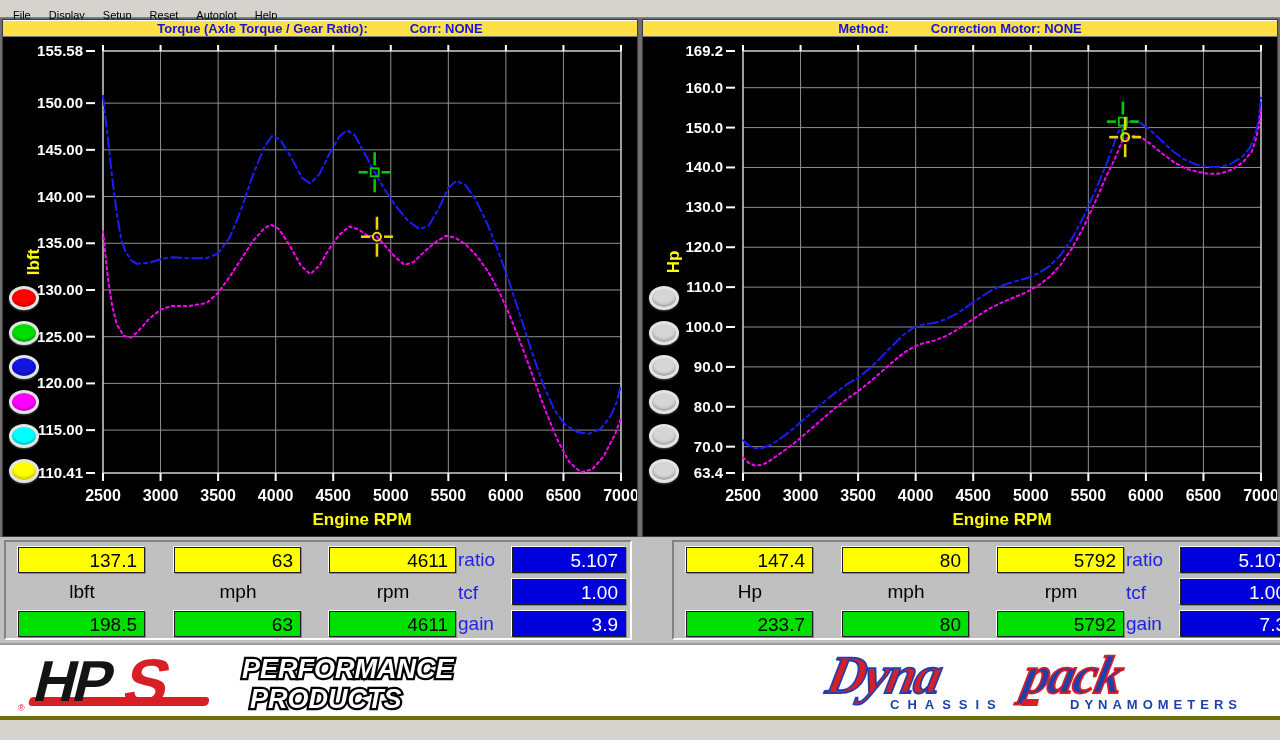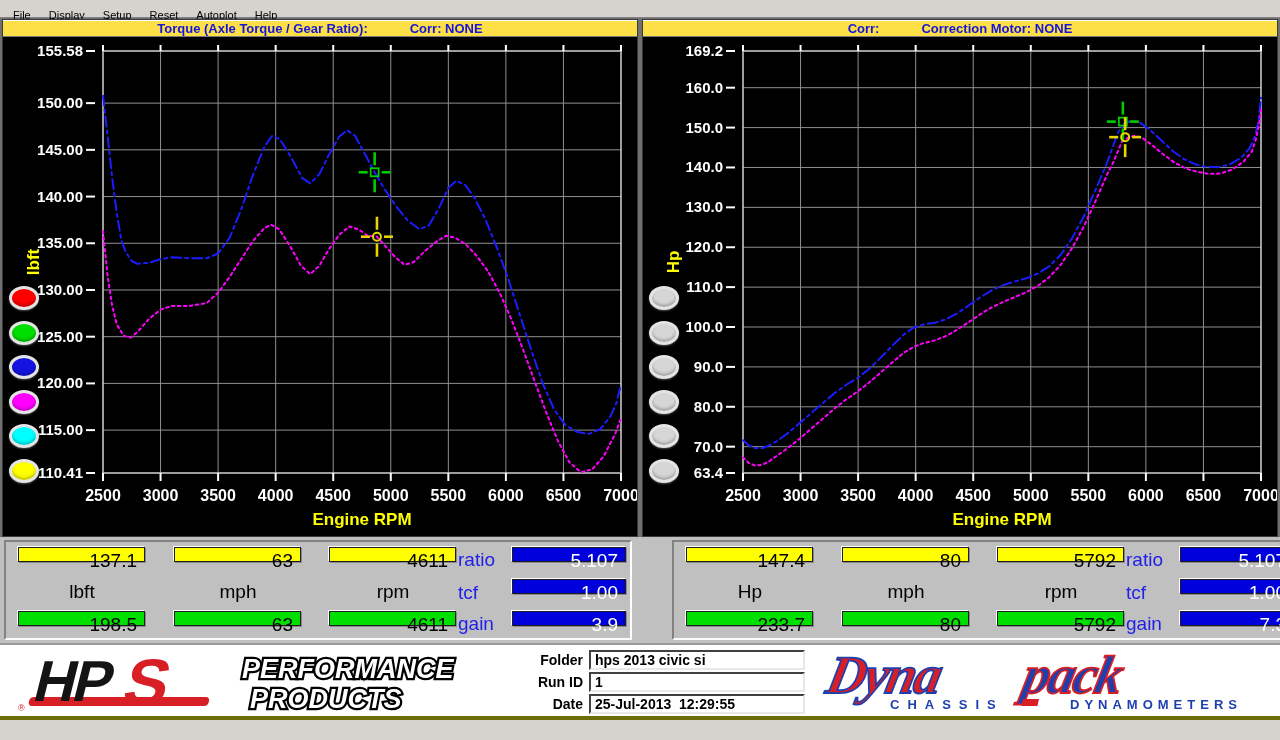--- a/index.html
+++ b/index.html
@@ -38,21 +38,21 @@
   svg text.tick  { font-family:"Liberation Sans",sans-serif; font-size:15px; font-weight:700; fill:#ffffff; }
   svg text.tickx { font-family:"Liberation Sans",sans-serif; font-size:16px; font-weight:700; fill:#ffffff; }
   svg text.axis-label { font-family:"Liberation Sans",sans-serif; font-size:17px; font-weight:700; fill:#ffff00; }
   .run-btn { position:absolute; left:6px; width:30px; height:24px; border-radius:50%;
     border:3px solid #e4e4e4; box-shadow:0 1px 2px #4a4a4a, inset 0 -2px 3px rgba(0,0,0,.25); z-index:5; cursor:pointer; }
 
   
   .readout-strip { height:106px; background:#c0c0c0; position:relative; }
   .readout-panel { position:absolute; top:3px; width:628px; height:100px; background:#c0c0c0;
     border:2px solid; border-color:#828282 #fdfdfd #fdfdfd #828282; }
-  .ro-box { position:absolute; height:15px; width:127px; font-size:19px; line-height:25px; text-align:right;
+  .ro-box { position:absolute; height:26px; width:127px; font-size:19px; line-height:25px; text-align:right;
     padding-right:7px; color:#000; border:1px solid #1d1d1d; box-shadow:-1px -1px 0 #fff, 1px 1px 0 #8a8a8a; }
   .ro-box.yellow { background:#ffff00; }
   .ro-box.green  { background:#00e000; }
   .ro-box.blue   { background:#0000dd; color:#fff; width:114px; }
   .ro-unit  { position:absolute; height:24px; width:134px; font-size:19px; text-align:center; color:#000; }
   .ro-param { position:absolute; height:24px; width:60px; font-size:19px; color:#2020e8; }
 
   
   .footer { height:73px; background:#ffffff; border-top:2px solid #9a9a9a; position:relative; }
   .fields { position:absolute; left:505px; top:5px; }
@@ -169,21 +169,21 @@
       <div class="run-btn runb-l" style="top: 266px; background: rgb(255, 0, 0);"></div>
       <div class="run-btn runb-l" style="top: 301px; background: rgb(0, 221, 0);"></div>
       <div class="run-btn runb-l" style="top: 335px; background: rgb(20, 20, 224);"></div>
       <div class="run-btn runb-l" style="top: 370px; background: rgb(255, 0, 255);"></div>
       <div class="run-btn runb-l" style="top: 404px; background: rgb(0, 255, 255);"></div>
       <div class="run-btn runb-l" style="top: 439px; background: rgb(255, 255, 0);"></div>
     </div>
 
     <div class="chart-panel">
       <div class="chart-header">
-        <span>Corr:</span>
+        <span>Method:</span>
         <span>Correction Motor: NONE</span>
       </div>
       <svg class="chart-svg" id="chart1" viewBox="0 0 634 500">
           <line x1="157.55555555555554" y1="14" x2="157.55555555555554" y2="436" stroke="#8f8f8f" stroke-width="1"></line>
           <line x1="215.1111111111111" y1="14" x2="215.1111111111111" y2="436" stroke="#8f8f8f" stroke-width="1"></line>
           <line x1="272.66666666666663" y1="14" x2="272.66666666666663" y2="436" stroke="#8f8f8f" stroke-width="1"></line>
           <line x1="330.2222222222222" y1="14" x2="330.2222222222222" y2="436" stroke="#8f8f8f" stroke-width="1"></line>
           <line x1="387.77777777777777" y1="14" x2="387.77777777777777" y2="436" stroke="#8f8f8f" stroke-width="1"></line>
           <line x1="445.3333333333333" y1="14" x2="445.3333333333333" y2="436" stroke="#8f8f8f" stroke-width="1"></line>
           <line x1="502.8888888888889" y1="14" x2="502.8888888888889" y2="436" stroke="#8f8f8f" stroke-width="1"></line>
@@ -321,34 +321,20 @@
       <g transform="skewX(-14)">
         <rect x="28" y="48" width="180" height="9" rx="4" fill="#d81f26"></rect>
         <text x="30" y="52" font-family="Liberation Sans, sans-serif" font-size="58" font-weight="900" fill="#141414" letter-spacing="-3">HP</text>
         <text x="120" y="56" font-family="Liberation Sans, sans-serif" font-size="66" font-weight="900" fill="#d81f26">S</text>
       </g>
       <text x="4" y="62" font-family="Liberation Sans, sans-serif" font-size="9" fill="#d81f26">®</text>
       <text x="228" y="29" font-family="Liberation Sans, sans-serif" font-style="italic" font-size="27" font-weight="900" fill="#ffffff" stroke="#000000" stroke-width="4.5" paint-order="stroke">PERFORMANCE</text>
       <text x="236" y="59" font-family="Liberation Sans, sans-serif" font-style="italic" font-size="27" font-weight="900" fill="#ffffff" stroke="#000000" stroke-width="4.5" paint-order="stroke">PRODUCTS</text>
     </svg>
 
-    <div class="fields">
-      <div class="field-row">
-        <span class="field-label">Folder</span>
-        <input class="field-input" value="hps 2013 civic si" style="">
-      </div>
-      <div class="field-row">
-        <span class="field-label">Run ID</span>
-        <input class="field-input" value="1" style="">
-      </div>
-      <div class="field-row">
-        <span class="field-label">Date</span>
-        <input class="field-input" value="25-Jul-2013  12:29:55" style="">
-      </div>
-    </div>
 
     <svg style="position:absolute;right:8px;top:2px" width="460" height="68" viewBox="0 0 460 68">
       <g transform="skewX(-12)">
         <text x="22" y="46" font-family="Liberation Serif, serif" font-style="italic" font-size="54" font-weight="900" fill="#d81f26" stroke="#1e3fae" stroke-width="1.8" letter-spacing="-2">Dyna</text>
         <text x="218" y="46" font-family="Liberation Serif, serif" font-style="italic" font-size="54" font-weight="900" fill="#1e3fae" stroke="#d81f26" stroke-width="1.8" letter-spacing="-2">pack</text>
         <rect x="222" y="52" width="16" height="7" fill="#d81f26"></rect>
       </g>
       <text x="78" y="62" font-family="Liberation Sans, sans-serif" font-size="13" font-weight="700" letter-spacing="8" fill="#1e3fae">CHASSIS</text>
       <text x="258" y="62" font-family="Liberation Sans, sans-serif" font-size="13" font-weight="700" letter-spacing="5" fill="#1e3fae">DYNAMOMETERS</text>
     </svg>

